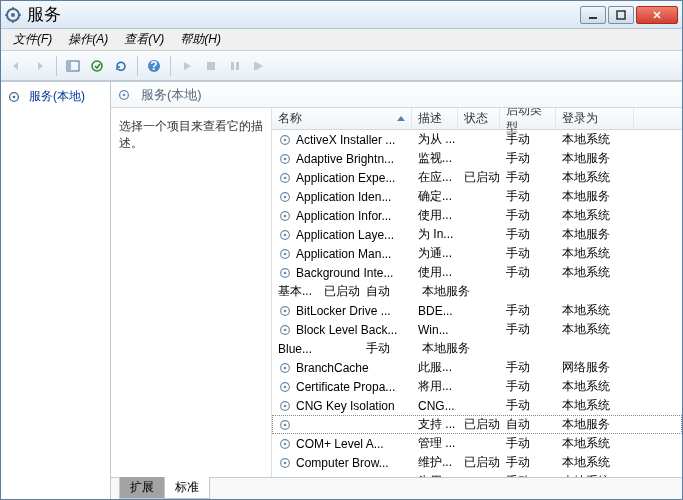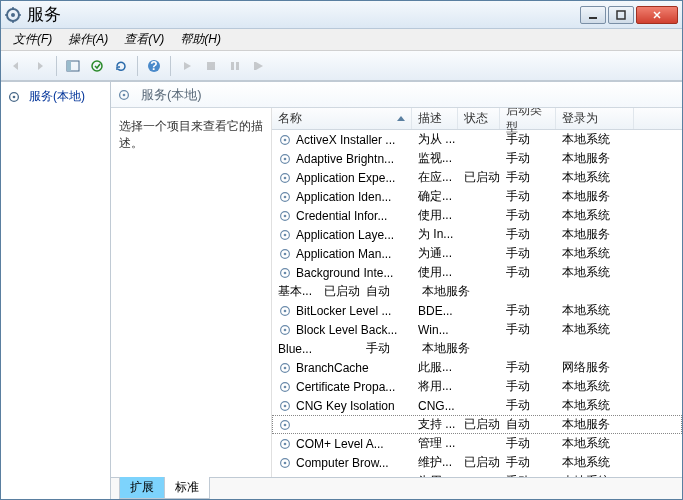--- a/index.html
+++ b/index.html
@@ -30,21 +30,21 @@
 .colheads { height: 22px; display: flex; background: linear-gradient(#fcfdfe,#eef3f8); border-bottom: 1px solid #d0d8e0; }
 .colh { display: flex; align-items: center; padding: 0 6px; border-right: 1px solid #e0e6ec; color: #333; position: relative; }
 .colh.sort::after { content:''; position:absolute; right:6px; top:8px; width:0; height:0; border-left:4px solid transparent; border-right:4px solid transparent; border-bottom:5px solid #5a7fa0; }
 .rows { flex: 1; overflow-y: scroll; overflow-x: hidden; }
 .row { height: 19px; display: flex; align-items: center; }
 .cell { padding: 0 6px; overflow: hidden; white-space: nowrap; text-overflow: ellipsis; color: #000; display: flex; align-items: center; }
 .svcicon { width: 14px; height: 14px; margin-right: 4px; flex-shrink: 0; }
 .tabs { height: 22px; border-top: 1px solid #c0cad4; display: flex; align-items: flex-end; padding: 0 8px; background: #f8f8f8; }
 .tab { padding: 2px 10px; border: 1px solid #c0cad4; border-top: none; background: #fff; font-size: 12px; cursor: pointer; margin-right: -1px; }
 .tab.sel { background: #fff; font-weight: normal; }
-.tab:not(.sel) { background: #7dd3fc; font-family: Liberation Mono, monospace; }
+.tab:not(.sel) { background: #a3a3a3; font-family: Liberation Mono, monospace; }
 ::-webkit-scrollbar { width: 16px; }
 ::-webkit-scrollbar-track { background: #f0f0f0; }
 ::-webkit-scrollbar-thumb { background: #c8d4e0; border: 1px solid #a0b0c0; }
 .row.selected .cell:first-child span { outline: 1px dotted #666; }
 .row.focused { outline: 1px dotted #888; outline-offset: -1px; }
 </style>
 </head>
 <body>
 
 <div class="titlebar">
@@ -224,21 +224,21 @@
               <div class="cell" style="width:42px"></div>
               <div class="cell" style="width:56px">手动</div>
               <div class="cell" style="width:78px">本地服务</div>
             </div>
             <div class="row">
               <div class="cell" style="width:140px">
                 <svg class="svcicon" viewBox="0 0 16 16">
                   <circle cx="8" cy="8" r="5" fill="none" stroke="#6a8aaa" stroke-width="1.3"></circle>
                   <circle cx="8" cy="8" r="1.5" fill="#6a8aaa"></circle>
                 </svg>
-                <span>Credential Infor...</span>
+                <span>Application Infor...</span>
               </div>
               <div class="cell" style="width:46px">使用...</div>
               <div class="cell" style="width:42px"></div>
               <div class="cell" style="width:56px">手动</div>
               <div class="cell" style="width:78px">本地系统</div>
             </div>
             <div class="row">
               <div class="cell" style="width:140px">
                 <svg class="svcicon" viewBox="0 0 16 16">
                   <circle cx="8" cy="8" r="5" fill="none" stroke="#6a8aaa" stroke-width="1.3"></circle>
@@ -282,21 +282,21 @@
               <div class="cell" style="width:42px">已启动</div>
               <div class="cell" style="width:56px">自动</div>
               <div class="cell" style="width:78px">本地服务</div>
             </div>
             <div class="row">
               <div class="cell" style="width:140px">
                 <svg class="svcicon" viewBox="0 0 16 16">
                   <circle cx="8" cy="8" r="5" fill="none" stroke="#6a8aaa" stroke-width="1.3"></circle>
                   <circle cx="8" cy="8" r="1.5" fill="#6a8aaa"></circle>
                 </svg>
-                <span>BitLocker Level ...</span>
+                <span>BitLocker Drive ...</span>
               </div>
               <div class="cell" style="width:46px">BDE...</div>
               <div class="cell" style="width:42px"></div>
               <div class="cell" style="width:56px">手动</div>
               <div class="cell" style="width:78px">本地系统</div>
             </div>
             <div class="row">
               <div class="cell" style="width:140px">
                 <svg class="svcicon" viewBox="0 0 16 16">
                   <circle cx="8" cy="8" r="5" fill="none" stroke="#6a8aaa" stroke-width="1.3"></circle>

